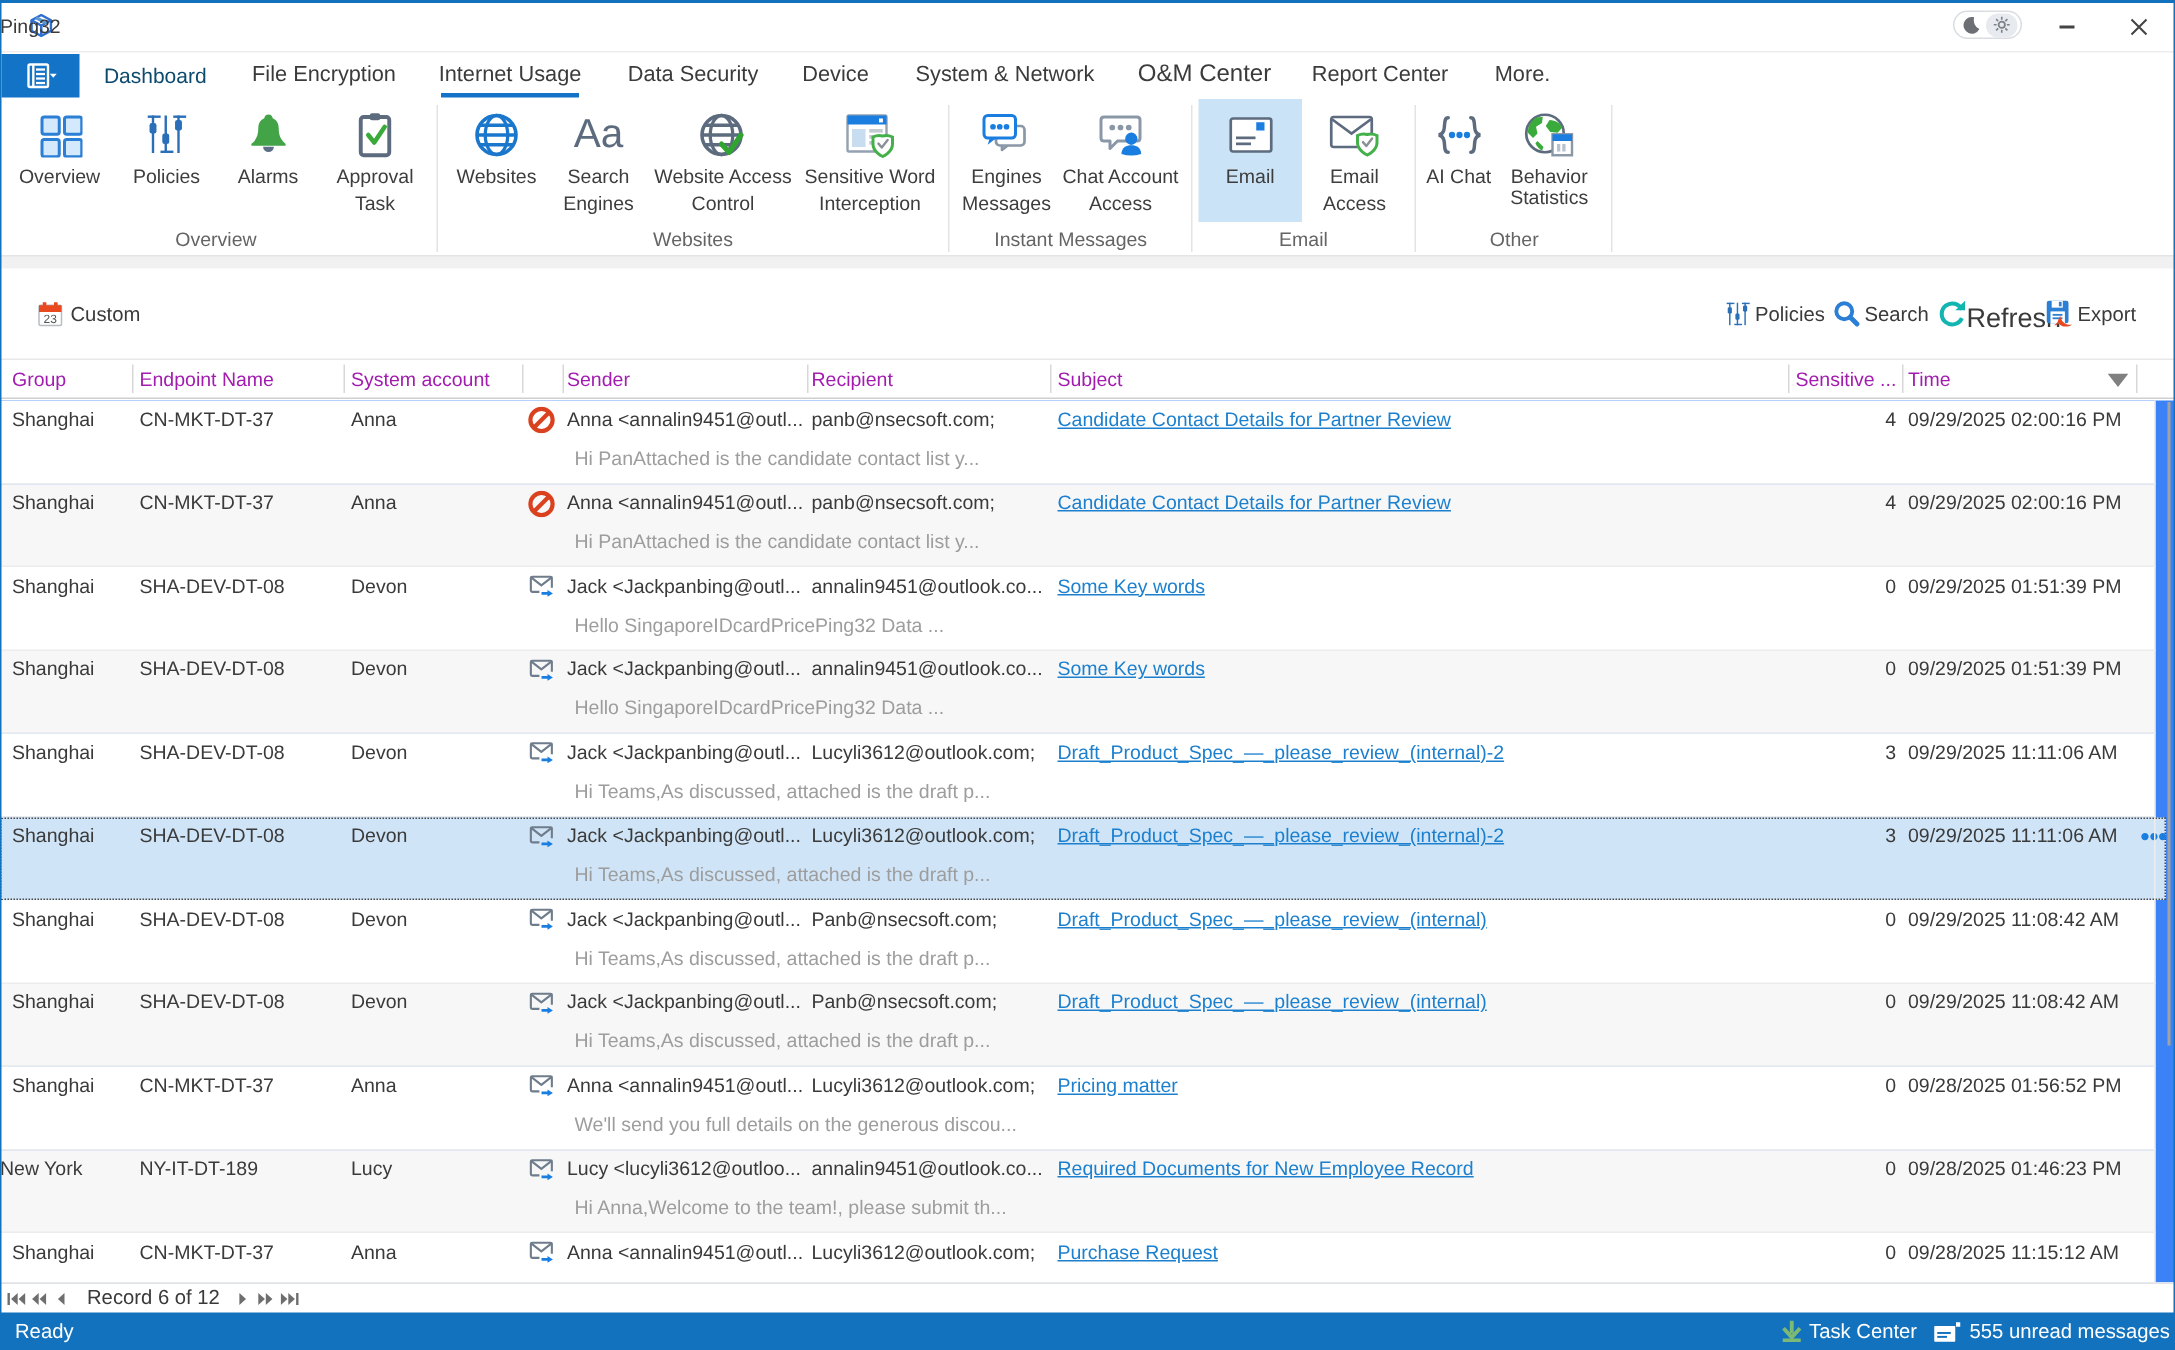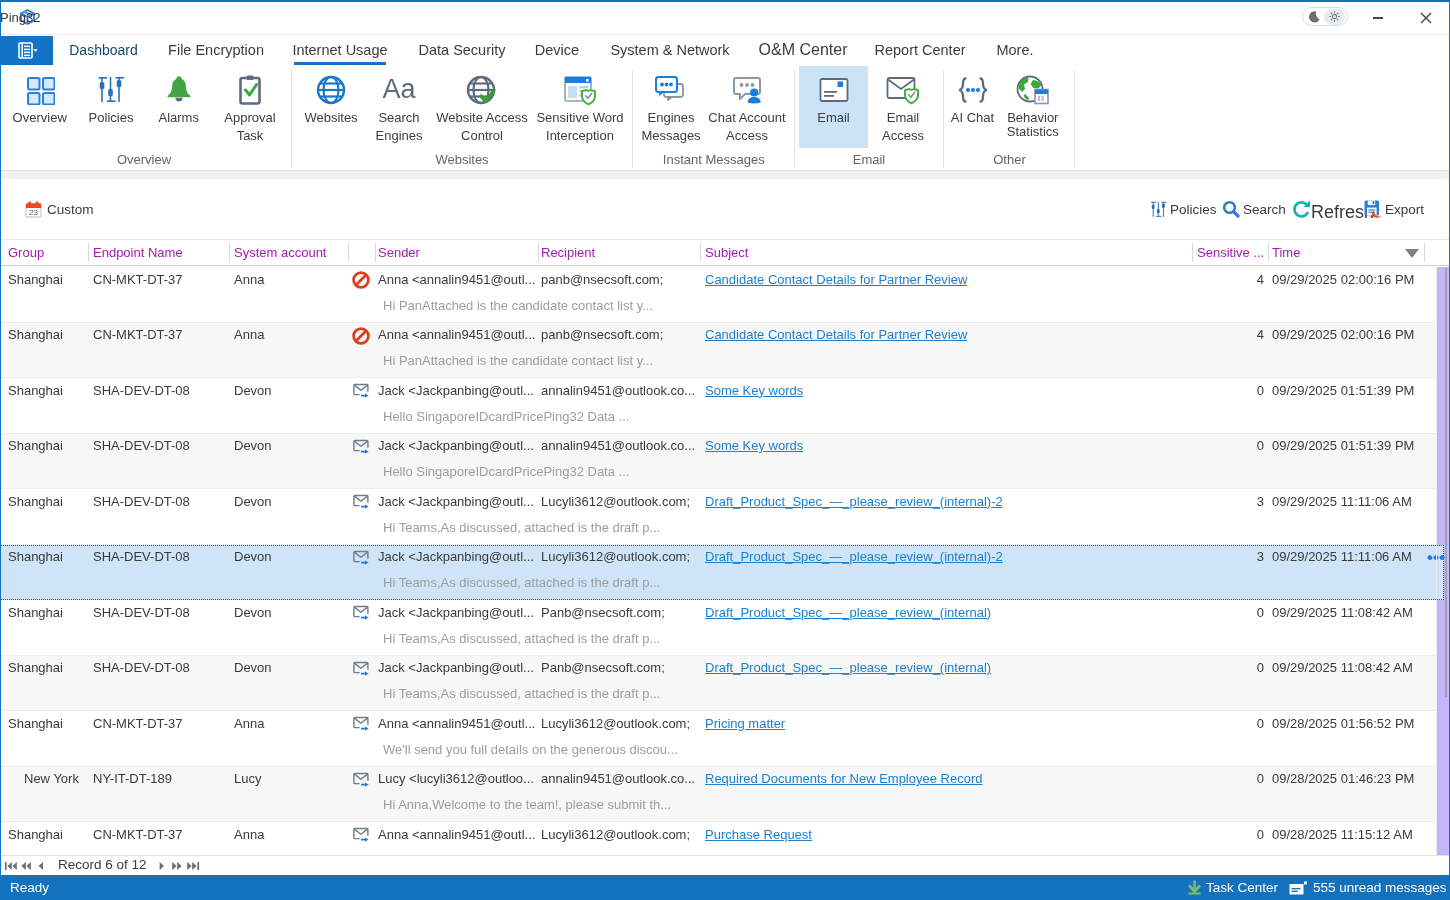--- a/index.html
+++ b/index.html
@@ -249,21 +249,21 @@
 <div class="hsep" style="left:348px"></div>
 <div class="hsep" style="left:375px"></div>
 <div class="hsep" style="left:538px"></div>
 <div class="hsep" style="left:700px"></div>
 <div class="hsep" style="left:1192px"></div>
 <div class="hsep" style="left:1268px"></div>
 <div class="hsep" style="left:1424px"></div>
 <svg class="a" style="left:1405px;top:249px" width="14" height="9" viewBox="0 0 14 9">
     <path d="M0 0 L14 0 L7 9 Z" fill="#808080"></path>
   </svg>
-<div class="a" style="left:0;top:267px;width:1450px;height:588px;overflow:hidden;background:#c4b5fd">
+<div class="a" style="left:0;top:267px;width:1450px;height:588px;overflow:hidden;background:#3b82f6">
 <div class="a" style="left:0;top:0.0px;width:1437px;height:55.5px;background:#fff;border-bottom:1px solid #ececec;">
 <div class="cell" style="left:8px;top:-1.5px">Shanghai</div>
 <div class="cell" style="left:93px;top:-1.5px">CN-MKT-DT-37</div>
 <div class="cell" style="left:234px;top:-1.5px">Anna</div>
 <svg class="a" style="left:352px;top:4px" width="18" height="18" viewBox="0 0 18 18">
         <circle cx="9" cy="9" r="7.4" fill="none" stroke="#da411e" stroke-width="2.8"></circle>
         <line x1="4" y1="14" x2="14" y2="4" stroke="#da411e" stroke-width="2.8"></line>
       </svg>
 <div class="cell" style="left:378px;top:-1.5px">Anna &lt;annalin9451@outl...</div>
 <div class="cell" style="left:541px;top:-1.5px">panb@nsecsoft.com;</div>
@@ -401,21 +401,21 @@
         <path d="M13 11.4 L16.6 13.6 L13 15.8 Z" fill="#1a7ee0"></path>
       </svg>
 <div class="cell" style="left:378px;top:-1.5px">Anna &lt;annalin9451@outl...</div>
 <div class="cell" style="left:541px;top:-1.5px">Lucyli3612@outlook.com;</div>
 <div class="cell" style="left:705px;top:-1.5px"><a class="subj">Pricing matter</a></div>
 <div class="cell" style="left:1164px;top:-1.5px;width:100px;text-align:right">0</div>
 <div class="cell" style="left:1272px;top:-1.5px">09/28/2025 01:56:52 PM</div>
 <div class="prev" style="left:383px;top:24.5px">We'll send you full details on the generous discou...</div>
 </div>
 <div class="a" style="left:0;top:499.5px;width:1437px;height:55.5px;background:#f7f7f8;border-bottom:1px solid #ececec;">
-<div class="cell" style="left:24px;top:-1.5px">New York</div>
+<div class="cell" style="left:0;top:-1.5px">New York</div>
 <div class="cell" style="left:93px;top:-1.5px">NY-IT-DT-189</div>
 <div class="cell" style="left:234px;top:-1.5px">Lucy</div>
 <svg class="a" style="left:352px;top:4px" width="18" height="17" viewBox="0 0 18 17">
         <path d="M15.9 9.8 L15.9 3.4 Q15.9 2.5 15 2.5 L2.8 2.5 Q1.9 2.5 1.9 3.4 L1.9 11.7 Q1.9 12.6 2.8 12.6 L7.6 12.6" fill="none" stroke="#6e7c8c" stroke-width="1.4"></path>
         <path d="M2.3 3.1 L8.9 8.2 L15.5 3.1" fill="none" stroke="#6e7c8c" stroke-width="1.4" stroke-linejoin="round"></path>
         <path d="M9 13.6 L13.6 13.6" stroke="#1a7ee0" stroke-width="1.8" fill="none"></path>
         <path d="M13 11.4 L16.6 13.6 L13 15.8 Z" fill="#1a7ee0"></path>
       </svg>
 <div class="cell" style="left:378px;top:-1.5px">Lucy &lt;lucyli3612@outloo...</div>
 <div class="cell" style="left:541px;top:-1.5px">annalin9451@outlook.co...</div>

